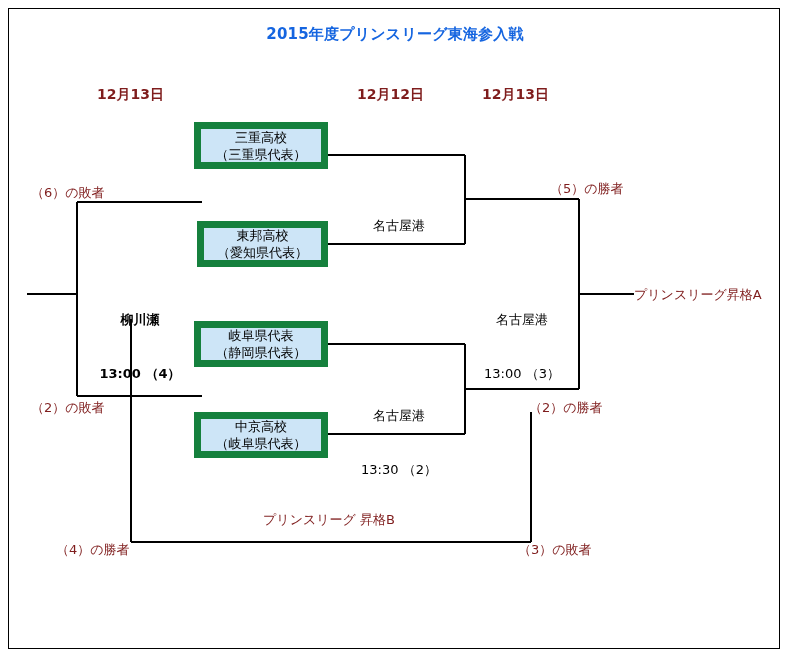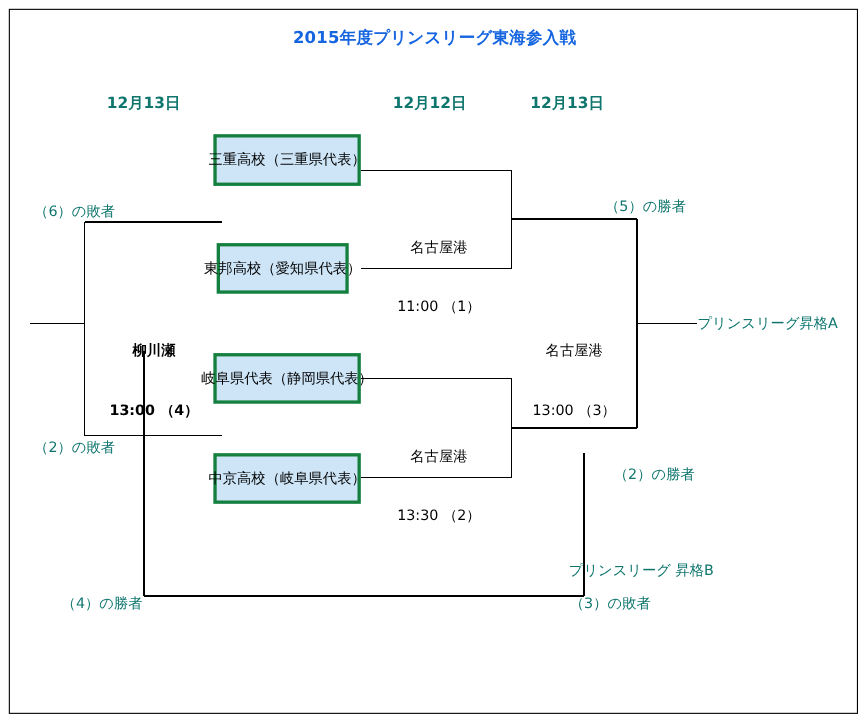--- a/index.html
+++ b/index.html
@@ -25,42 +25,42 @@
     top: 8px;
     width: 772px;
     height: 641px;
     border: 1px solid #000000;
     box-sizing: border-box;
     background: #ffffff;
   }
   .txt {
     position: absolute;
     white-space: pre;
-    color: #0f766e;
+    color: #7f1d1d;
     font-family: "DejaVu Sans", "Liberation Sans", sans-serif;
     font-size: 13px;
     line-height: 15px;
   }
   .title {
     color: #1565e0;
     font-size: 15px;
     font-weight: bold;
     letter-spacing: 0.2px;
   }
   .datehdr {
     font-size: 14px;
     font-weight: bold;
   }
   .teambox {
     position: absolute;
     background: #cde5f7;
-    border: 3px solid #15803d;
+    border: 7px solid #15803d;
     box-sizing: border-box;
     display: flex;
-    flex-direction: row;
+    flex-direction: column;
     align-items: center;
     justify-content: center;
     font-size: 13px;
     line-height: 17px;
     color: #000000;
   }
   .teambox .ln {
     white-space: pre;
   }
   .matchlbl {
@@ -125,58 +125,57 @@
     <div class="txt title" style="left:0; top:18px; width:772px; text-align:center;">2015年度プリンスリーグ東海参入戦</div>
 
     <div class="txt datehdr" style="left:88px; top:78px;">12月13日</div>
     <div class="txt datehdr" style="left:348px; top:78px;">12月12日</div>
     <div class="txt datehdr" style="left:473px; top:78px;">12月13日</div>
 
     <div class="teambox" style="left:185px; top:113px; width:134px; height:47px;">
       <span class="ln">三重高校</span>
       <span class="ln">（三重県代表）</span>
     </div>
-    <div class="teambox" style="left:188px; top:212px; width:120px; height:46px;">
+    <div class="teambox" style="left:188px; top:212px; width:131px; height:46px;">
       <span class="ln">東邦高校</span>
       <span class="ln">（愛知県代表）</span>
     </div>
     <div class="teambox" style="left:185px; top:312px; width:134px; height:46px;">
       <span class="ln">岐阜県代表</span>
       <span class="ln">（静岡県代表）</span>
     </div>
     <div class="teambox" style="left:185px; top:403px; width:134px; height:46px;">
       <span class="ln">中京高校</span>
       <span class="ln">（岐阜県代表）</span>
     </div>
 
     <div class="matchlbl" style="left:330px; top:172px; width:120px;">
       <div>名古屋港</div>
-      <div>11:00 （1）</div>
     </div>
 
     <div class="matchlbl" style="left:330px; top:362px; width:120px;">
       <div>名古屋港</div>
       <div>13:30 （2）</div>
     </div>
 
     <div class="matchlbl" style="left:458px; top:266px; width:110px;">
       <div>名古屋港</div>
       <div>13:00 （3）</div>
     </div>
 
     <div class="matchlbl" style="left:75px; top:266px; width:112px;font-weight:bold;">
       <div>柳川瀬</div>
       <div>13:00 （4）</div>
     </div>
 
     <div class="txt" style="left:22px; top:176px;">（6）の敗者</div>
     <div class="txt" style="left:22px; top:391px;">（2）の敗者</div>
     <div class="txt" style="left:541px; top:172px;">（5）の勝者</div>
-    <div class="txt" style="left:549px; top:391px;margin-top:24px;">（2）の勝者</div>
+    <div class="txt" style="left:520px; top:391px;">（2）の勝者</div>
     <div class="txt" style="left:47px; top:533px;">（4）の勝者</div>
     <div class="txt" style="left:509px; top:533px;">（3）の敗者</div>
 
     <div class="txt" style="left:625px; top:278px;">プリンスリーグ昇格A</div>
-    <div class="txt" style="left:0; top:503px; width:640px; text-align:right;">プリンスリーグ 昇格B</div>
+    <div class="txt" style="left:0; top:503px; width:640px; text-align:center;">プリンスリーグ 昇格B</div>
 
 
   </div>
 </div>
 
 </body></html>

